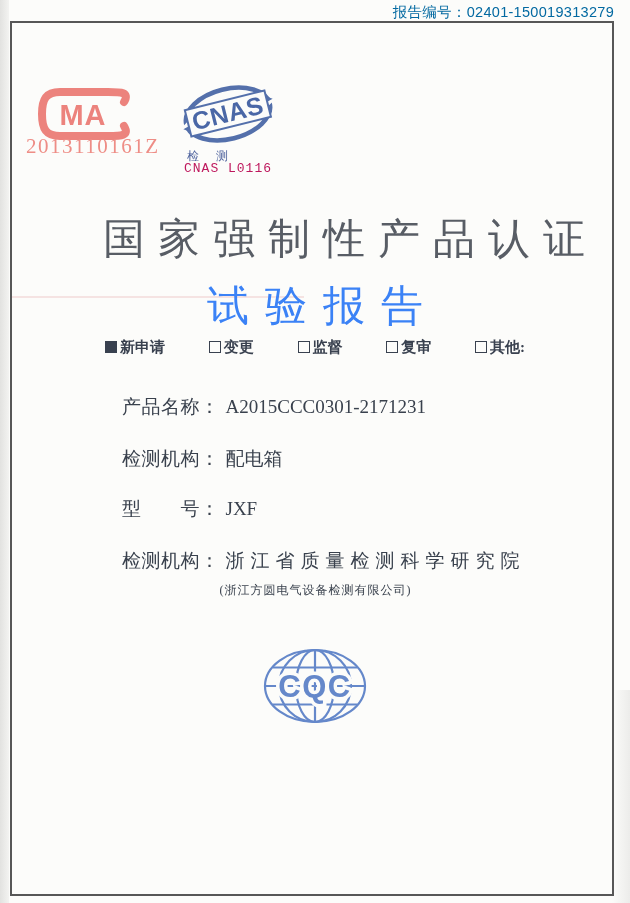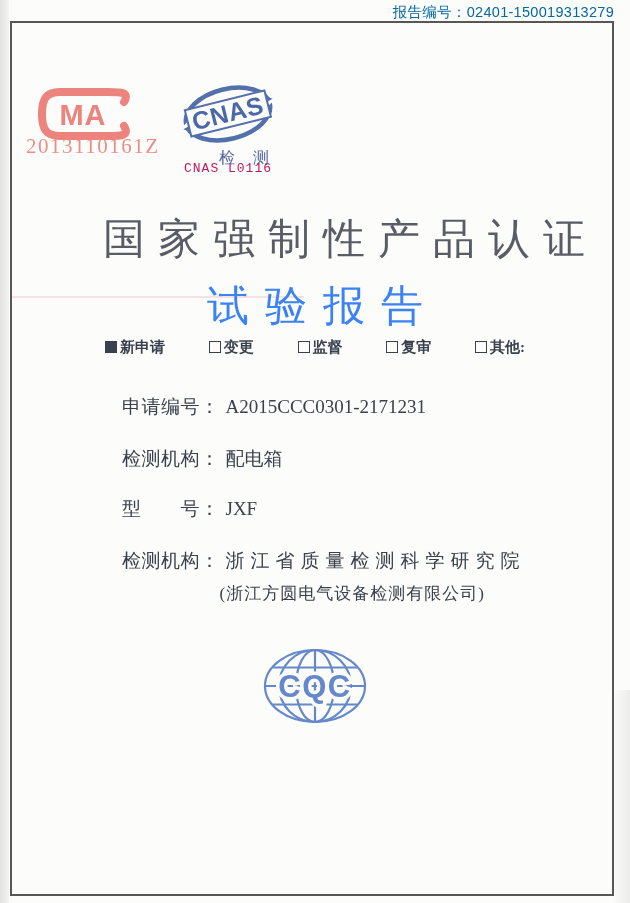--- a/index.html
+++ b/index.html
@@ -13,21 +13,21 @@
   .page-border{position:absolute;left:10px;top:21px;width:604px;height:875px;border:2px solid #575757;box-sizing:border-box;background:transparent;}
 
   .report-no{position:absolute;top:3px;right:16px;font-family:"Liberation Sans","DejaVu Sans",sans-serif;font-size:14.5px;color:#0369a1;letter-spacing:.3px;}
 
   
   .cma{position:absolute;left:38px;top:88px;width:104px;height:52px;}
   .cma-number{position:absolute;left:26px;top:134px;width:136px;text-align:left;font-size:21px;color:#ee8d86;letter-spacing:1.5px;}
 
   
   .cnas{position:absolute;left:180px;top:79px;width:96px;height:70px;}
-  .cnas-caption{position:absolute;left:180px;top:148px;width:96px;text-align:right;font-size:16px;color:#51659f;letter-spacing:7px;text-indent:7px;}
+  .cnas-caption{position:absolute;left:180px;top:148px;width:96px;text-align:left;font-size:12px;color:#51659f;letter-spacing:7px;text-indent:7px;}
   .cnas-code{position:absolute;left:180px;top:161px;width:96px;text-align:center;font-family:Liberation Mono, monospace;font-size:13px;color:#be185d;letter-spacing:1px;}
 
   
   .title1{position:absolute;left:0;top:211px;width:630px;text-align:center;font-size:42px;color:#585d65;letter-spacing:13px;text-indent:13px;font-weight:500;padding-left:29px;}
   .title2{position:absolute;left:0;top:278px;width:630px;text-align:center;font-size:42px;color:#3b82f6;letter-spacing:16px;text-indent:16px;font-weight:500;}
 
   
   .apply-row{position:absolute;left:0;top:338px;width:630px;text-align:center;font-size:15px;font-weight:700;color:#39414f;}
   .apply-item{display:inline-block;margin:0 20px;white-space:nowrap;}
   .cbx{display:inline-block;width:10px;height:10px;border:1.5px solid #39414f;margin-right:3px;vertical-align:-1px;background:#fcfcfa;}
@@ -36,21 +36,21 @@
   
   .field{position:absolute;left:122px;font-size:19px;color:#39414d;font-weight:500;white-space:nowrap;}
   .field .lbl{letter-spacing:.5px;}
   .field .val{margin-left:6px;}
   .f1{top:394px;}
   .f2{top:446px;}
   .f3{top:496px;}
   .f4{top:548px;}
   .f4 .val-block{display:inline-block;vertical-align:top;}
   .f4 .val1{letter-spacing:6px;}
-  .f4 .val2{display:block;font-size:17px;letter-spacing:1px;margin:8px 0 0 -6px;}
+  .f4 .val2{display:block;font-size:12px;letter-spacing:1px;margin:8px 0 0 -6px;}
 
   
   .cqc{position:absolute;left:262px;top:647px;width:106px;height:78px;}
 </style>
 </head>
 <body>
 
 <div id="page">
 
   <div class="edge-strip"></div>
@@ -88,21 +88,21 @@
 
   <div class="apply-row">
     <span class="apply-item"><span class="cbx filled"></span><span>新申请</span></span>
     <span class="apply-item"><span class="cbx"></span><span>变更</span></span>
     <span class="apply-item"><span class="cbx"></span><span>监督</span></span>
     <span class="apply-item"><span class="cbx"></span><span>复审</span></span>
     <span class="apply-item"><span class="cbx"></span><span>其他:</span></span>
   </div>
 
   <div class="field f1">
-    <span class="lbl">申请编号：</span><span class="val">A2015CCC0301-2171231</span>
+    <span class="lbl">产品名称：</span><span class="val">A2015CCC0301-2171231</span>
   </div>
   <div class="field f2">
     <span class="lbl">检测机构：</span><span class="val">配电箱</span>
   </div>
   <div class="field f3">
     <span class="lbl">型　　号：</span><span class="val">JXF</span>
   </div>
   <div class="field f4">
     <span class="lbl">检测机构：</span><span class="val val-block"><span class="val1">浙江省质量检测科学研究院</span><span class="val2">(浙江方圆电气设备检测有限公司)</span></span>
   </div>

